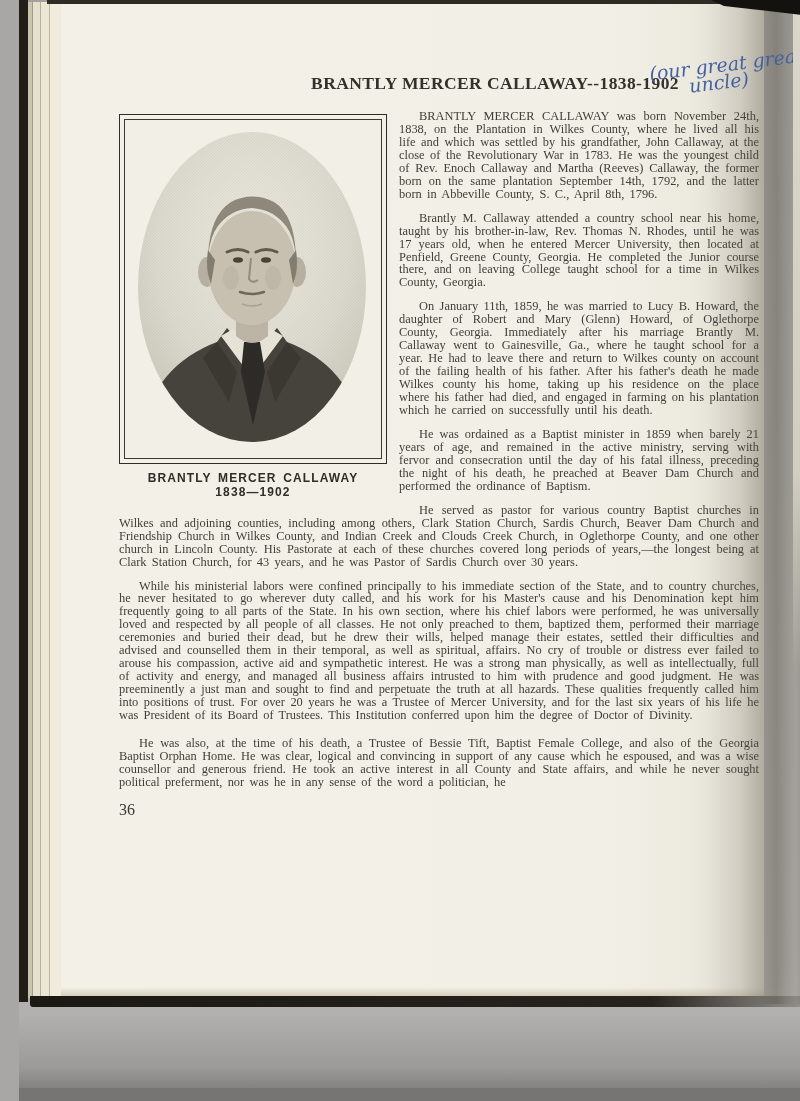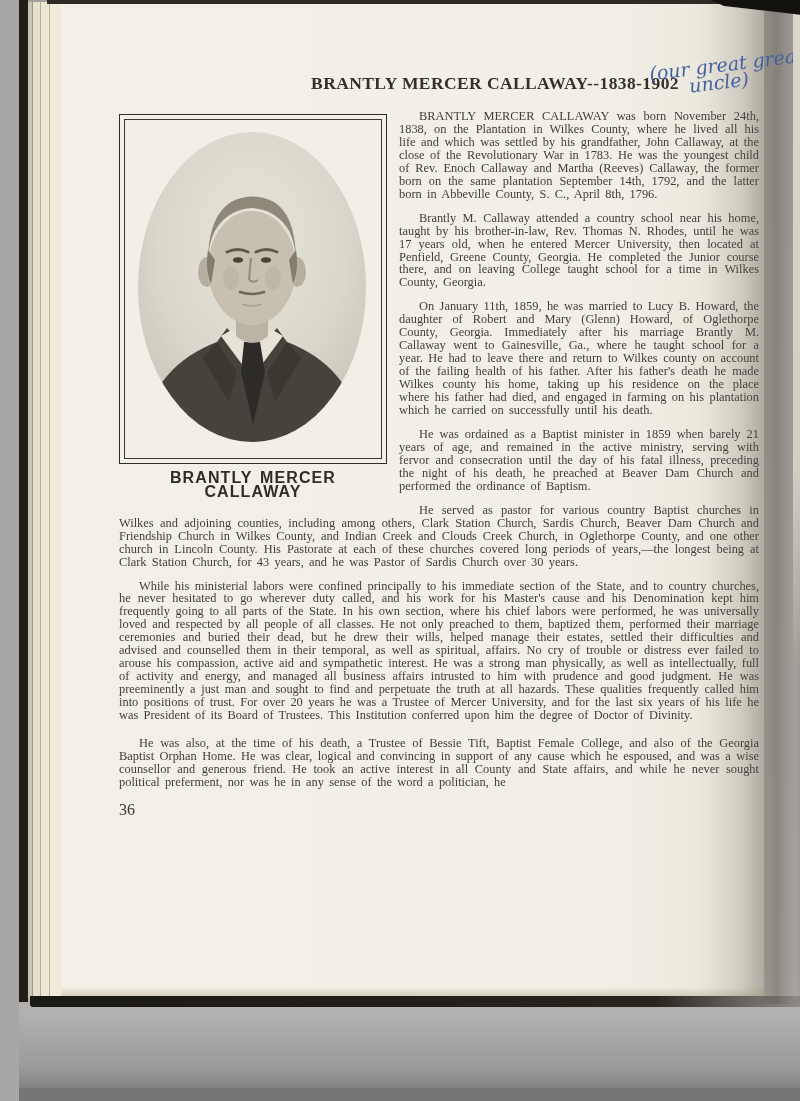--- a/index.html
+++ b/index.html
@@ -42,21 +42,21 @@
 
   .article{margin-top:16px;font-size:12.4px;line-height:12.95px;text-align:justify;
     word-spacing:2.2px;color:#403e39;}
   .article p{margin:0 0 11px 0;text-indent:20px;}
   .article p.gap-lg{margin-top:15px;}
 
   .photo-block{float:left;width:268px;margin:4px 12px 8px 0;}
   .photo-frame{border:1.6px solid #2f2d29;padding:4px;background:#f3f0e7;}
   .photo-frame-inner{border:1px solid #3a3833;line-height:0;}
   .photo-caption{text-align:center;font-family:"Liberation Sans",sans-serif;font-weight:bold;
-    font-size:16px;letter-spacing:1.1px;margin-top:7px;color:#2e2d29;line-height:14px;}
+    font-size:12px;letter-spacing:1.1px;margin-top:7px;color:#2e2d29;line-height:14px;}
 
   .pagenum{text-align:left;font-size:16px;margin-top:12px;color:#3a3834;}
 </style>
 </head>
 <body>
 
 <div class="scan">
 
   <div class="bottom-scanner-shade"></div>
   <div class="cover-left"></div>
@@ -109,20 +109,21 @@
                   <path d="M 117 184 Q 127 188 137 184" stroke="#aaa393" stroke-width="1.6" fill="none"></path>
                   <ellipse cx="106" cy="158" rx="8" ry="12" fill="rgba(140,130,110,0.14)"></ellipse>
                   <ellipse cx="148" cy="158" rx="8" ry="12" fill="rgba(140,130,110,0.14)"></ellipse>
                 </g>
                 <ellipse cx="127" cy="167" rx="114" ry="155" fill="url(#halftone)" opacity="0.16"></ellipse>
               </svg>
             </div>
           </div>
           <div class="photo-caption">
             <div>BRANTLY MERCER CALLAWAY</div>
+            <div>1838—1902</div>
           </div>
         </div>
 
         <p>BRANTLY MERCER CALLAWAY was born November 24th, 1838, on the Plantation in Wilkes County, where he lived all his life and which was settled by his grandfather, John Callaway, at the close of the Revolutionary War in 1783. He was the youngest child of Rev. Enoch Callaway and Martha (Reeves) Callaway, the former born on the same plantation September 14th, 1792, and the latter born in Abbeville County, S. C., April 8th, 1796.</p>
         <p>Brantly M. Callaway attended a country school near his home, taught by his brother-in-law, Rev. Thomas N. Rhodes, until he was 17 years old, when he entered Mercer University, then located at Penfield, Greene County, Georgia. He completed the Junior course there, and on leaving College taught school for a time in Wilkes County, Georgia.</p>
         <p>On January 11th, 1859, he was married to Lucy B. Howard, the daughter of Robert and Mary (Glenn) Howard, of Oglethorpe County, Georgia. Immediately after his marriage Brantly M. Callaway went to Gainesville, Ga., where he taught school for a year. He had to leave there and return to Wilkes county on account of the failing health of his father. After his father's death he made Wilkes county his home, taking up his residence on the place where his father had died, and engaged in farming on his plantation which he carried on successfully until his death.</p>
         <p>He was ordained as a Baptist minister in 1859 when barely 21 years of age, and remained in the active ministry, serving with fervor and consecration until the day of his fatal illness, preceding the night of his death, he preached at Beaver Dam Church and performed the ordinance of Baptism.</p>
         <p>He served as pastor for various country Baptist churches in Wilkes and adjoining counties, including among others, Clark Station Church, Sardis Church, Beaver Dam Church and Friendship Church in Wilkes County, and Indian Creek and Clouds Creek Church, in Oglethorpe County, and one other church in Lincoln County. His Pastorate at each of these churches covered long periods of years,—the longest being at Clark Station Church, for 43 years, and he was Pastor of Sardis Church over 30 years.</p>
         <p>While his ministerial labors were confined principally to his immediate section of the State, and to country churches, he never hesitated to go wherever duty called, and his work for his Master's cause and his Denomination kept him frequently going to all parts of the State. In his own section, where his chief labors were performed, he was universally loved and respected by all people of all classes. He not only preached to them, baptized them, performed their marriage ceremonies and buried their dead, but he drew their wills, helped manage their estates, settled their difficulties and advised and counselled them in their temporal, as well as spiritual, affairs. No cry of trouble or distress ever failed to arouse his compassion, active aid and sympathetic interest. He was a strong man physically, as well as intellectually, full of activity and energy, and managed all business affairs intrusted to him with prudence and good judgment. He was preeminently a just man and sought to find and perpetuate the truth at all hazards. These qualities frequently called him into positions of trust. For over 20 years he was a Trustee of Mercer University, and for the last six years of his life he was President of its Board of Trustees. This Institution conferred upon him the degree of Doctor of Divinity.</p>
         <p class="gap-lg">He was also, at the time of his death, a Trustee of Bessie Tift, Baptist Female College, and also of the Georgia Baptist Orphan Home. He was clear, logical and convincing in support of any cause which he espoused, and was a wise counsellor and generous friend. He took an active interest in all County and State affairs, and while he never sought political preferment, nor was he in any sense of the word a politician, he</p>

